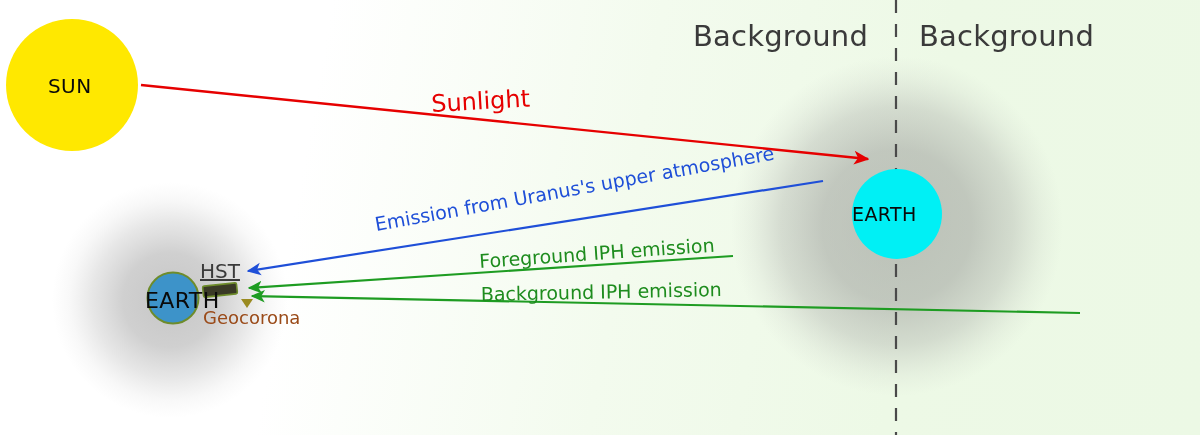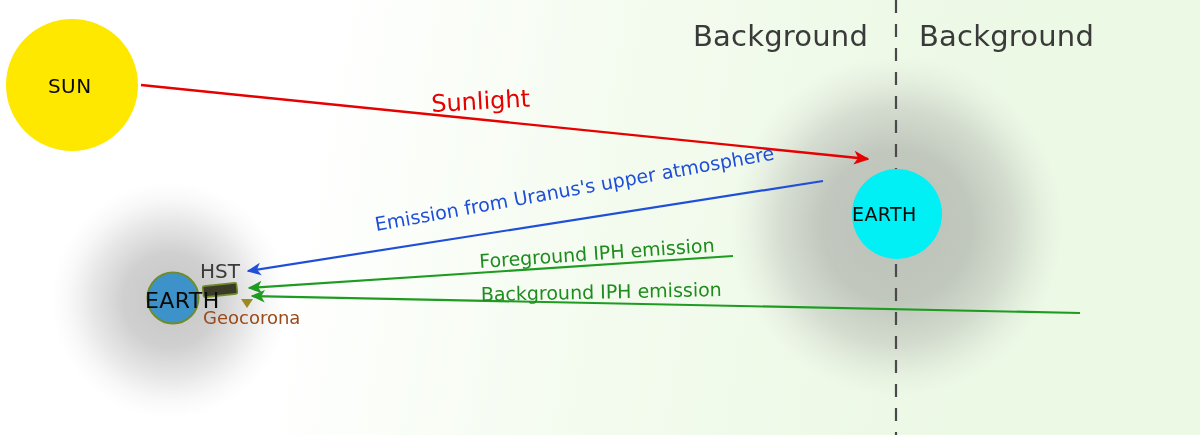--- a/index.html
+++ b/index.html
@@ -136,21 +136,21 @@
   <div class="lbl lbl-bg" style="left:919px; top:19px;">Background</div>
 
   <div class="lbl lbl-sunlight" style="left:432px; top:90px;">Sunlight</div>
 
   <div class="lbl lbl-emission-uranus" style="left:377px; top:213px;">Emission from Uranus's upper atmosphere</div>
 
   <div class="lbl lbl-fg-iph" style="left:480px; top:250px;">Foreground IPH emission</div>
 
   <div class="lbl lbl-bg-iph" style="left:481px; top:283px;">Background IPH emission</div>
 
-  <div class="lbl lbl-hst" style="left:200px; top:259px;">HST</div>
+  <div class="lbl lbl-hst" style="left:200px; top:259px;text-decoration:underline;">HST</div>
 
   <div class="lbl lbl-geocorona" style="left:203px; top:307px;text-align:right;">Geocorona</div>
 
   <div class="body-label" style="left:48px; top:74px; font-size:20px;">SUN</div>
 
   <div class="body-label" style="left:145px; top:288px; font-size:22px;">EARTH</div>
 
   <div class="body-label" style="left:852px; top:203px; font-size:19px;">EARTH</div>
 
 </div>

